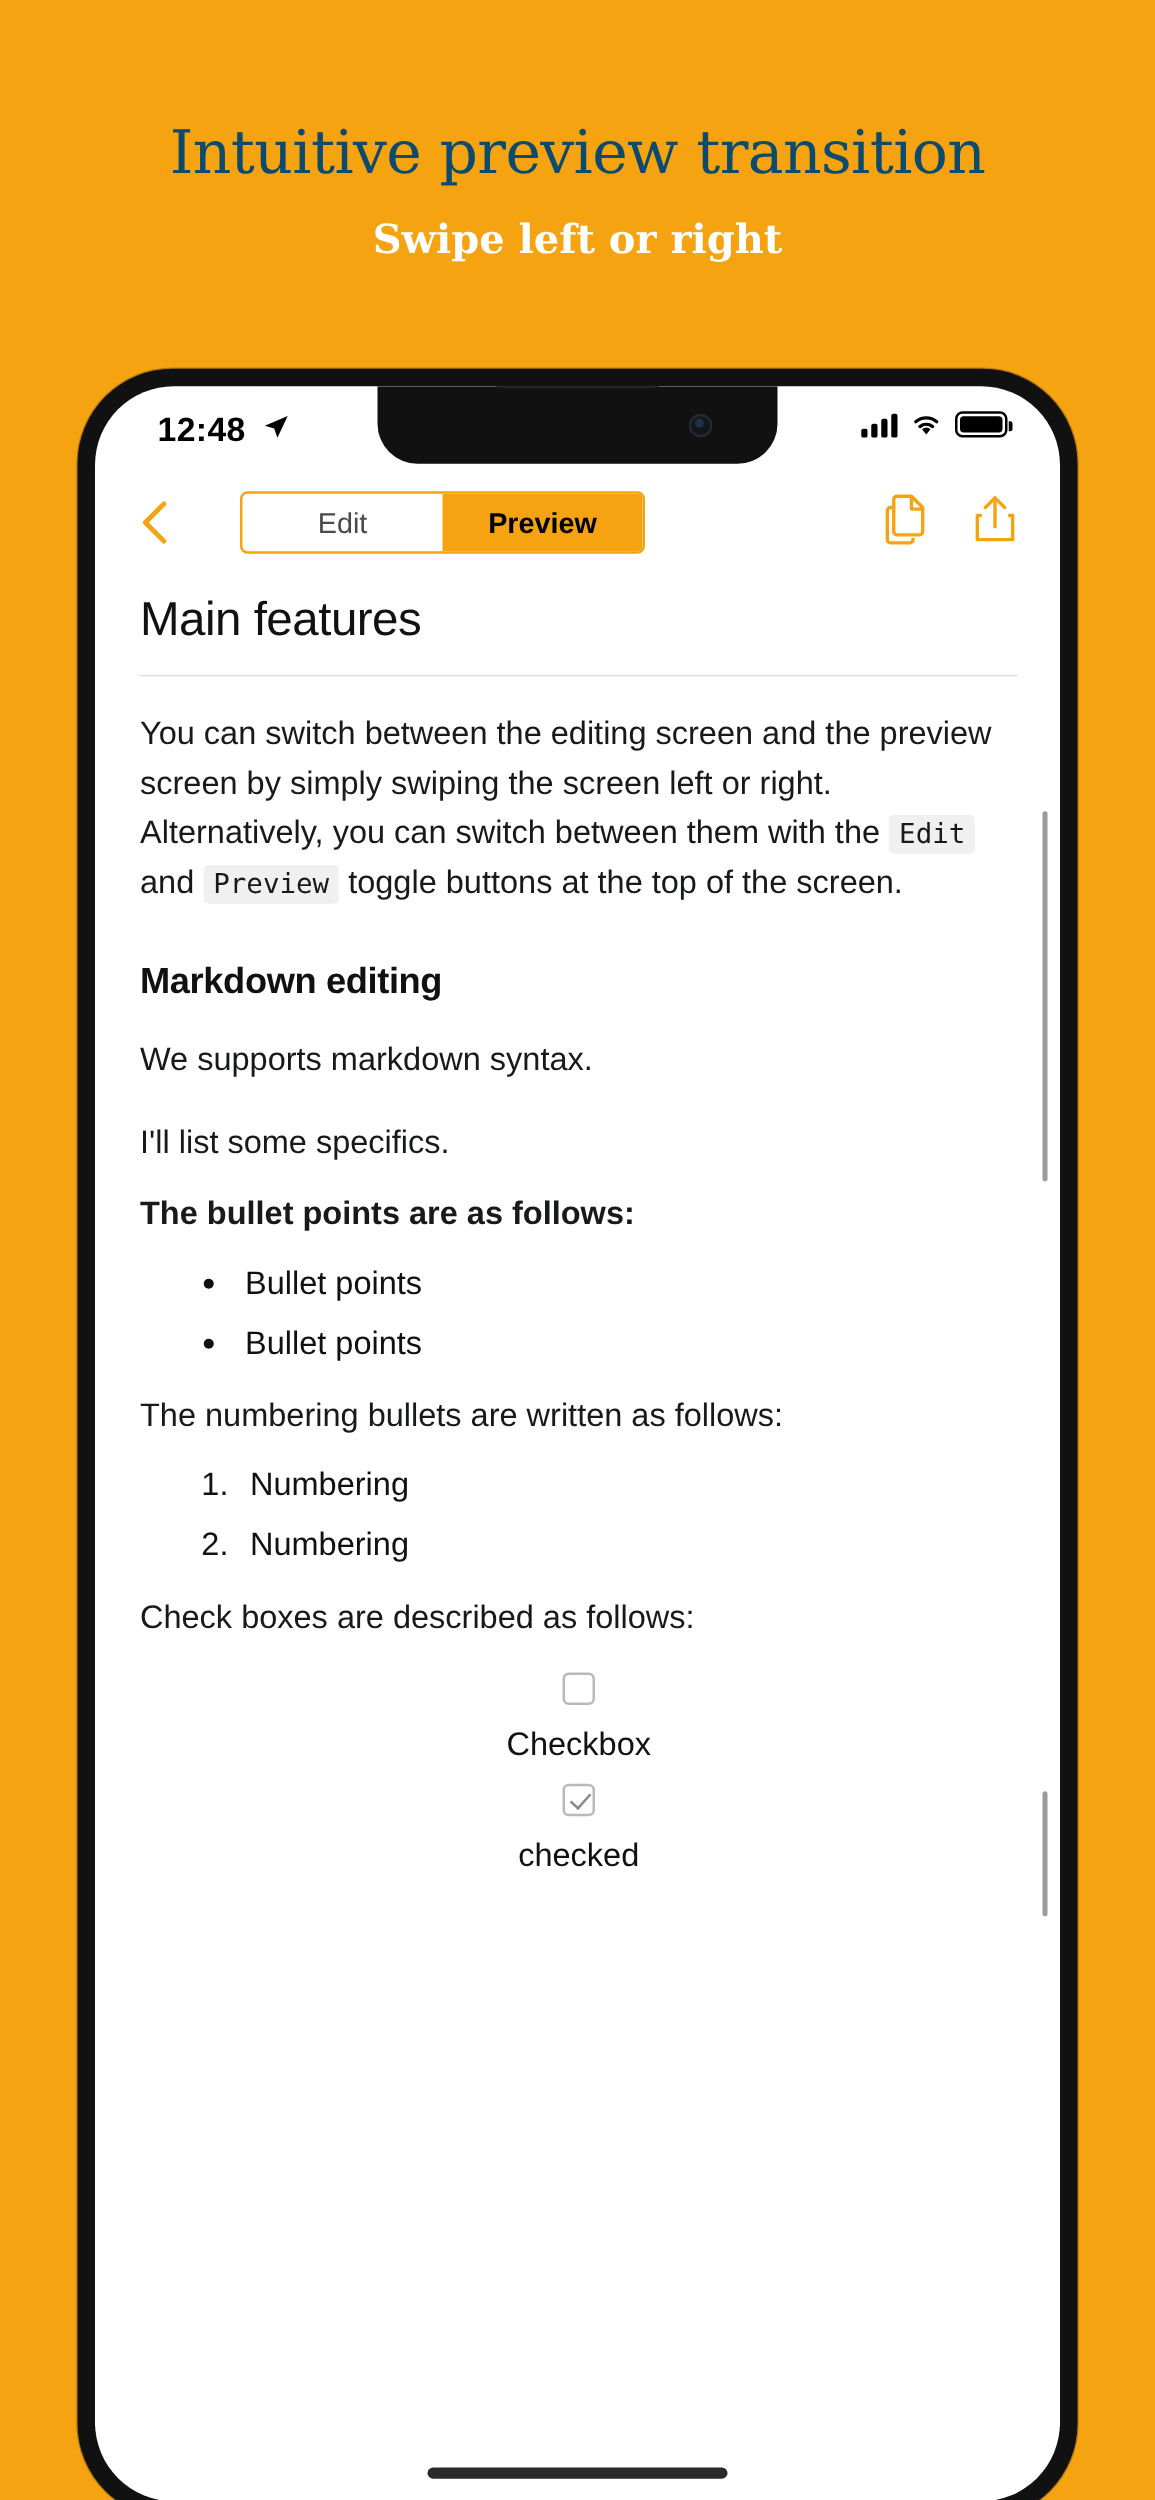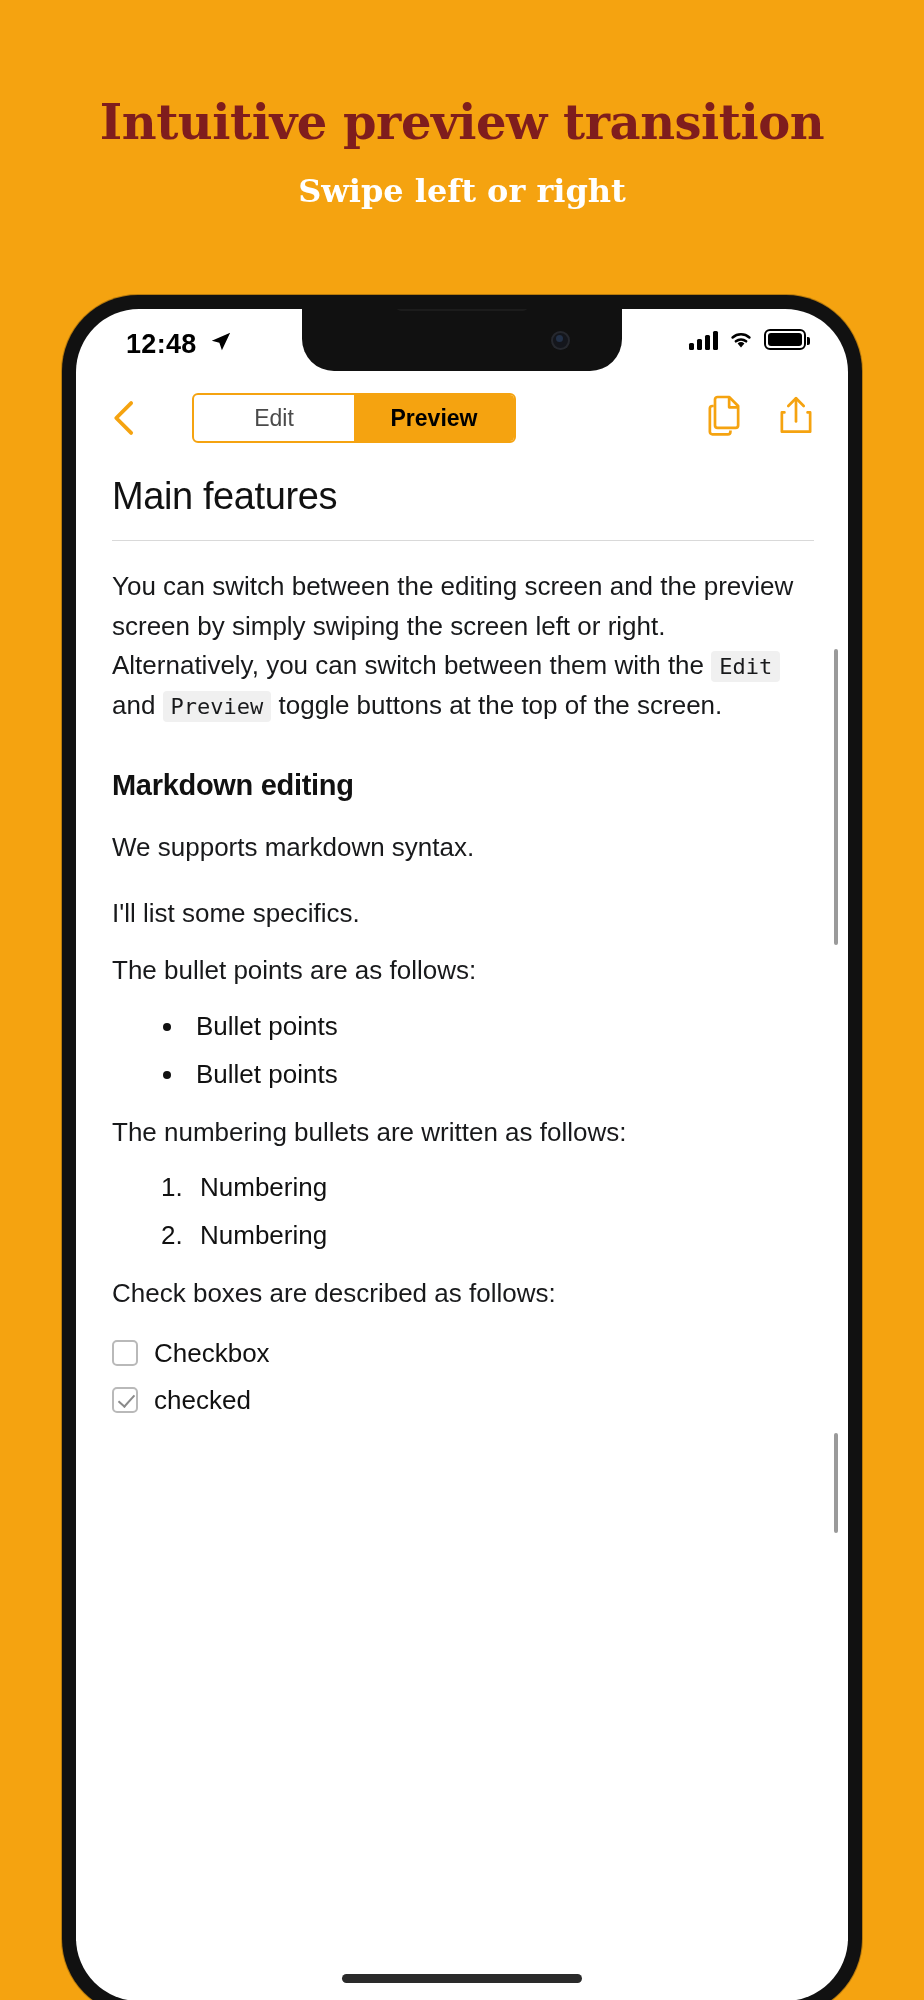--- a/index.html
+++ b/index.html
@@ -22,23 +22,23 @@
     overflow: hidden;
   }
 
   
   .headline {
     position: absolute;
     top: 96px;
     left: 0;
     width: 924px;
     text-align: center;
-    color: #7f1d1d;
+    color: #0c4a6e;
     font-family: "DejaVu Serif", "Liberation Serif", serif;
-    font-weight: bold;
+    font-weight: normal;
     font-size: 48px;
     letter-spacing: -0.5px;
     line-height: 1.1;
   }
   .subhead {
     position: absolute;
     top: 172px;
     left: 0;
     width: 924px;
     text-align: center;
@@ -272,21 +272,21 @@
     font-weight: bold;
     margin: 44px 0 0 0;
     letter-spacing: -0.3px;
   }
   .p {
     font-size: 26px;
     line-height: 1.52;
     margin: 26px 0 0 0;
     color: #18191b;
   }
-  .p.tight { margin-top: 18px; }
+  .p.tight { margin-top: 18px; font-weight: bold; }
   code.inline {
     font-family: "DejaVu Sans Mono", "Liberation Mono", monospace;
     font-size: 22px;
     background: #f0f0f0;
     border-radius: 4px;
     padding: 3px 8px;
   }
   ul.bullets, ol.numbers {
     margin: 22px 0 0 0;
     padding-left: 74px;
@@ -298,20 +298,21 @@
     padding-left: 10px;
   }
   ol.numbers { padding-left: 78px; }
   .checks { margin-top: 24px; }
   .check-row {
     display: flex;
     align-items: center;
     gap: 16px;
     margin-bottom: 16px;
     font-size: 26px;
+    flex-direction: column;
   }
   .cbox {
     width: 26px;
     height: 26px;
     border: 2px solid #b9b9b9;
     border-radius: 5px;
     box-sizing: border-box;
     position: relative;
     flex: 0 0 auto;
     background: #fff;

